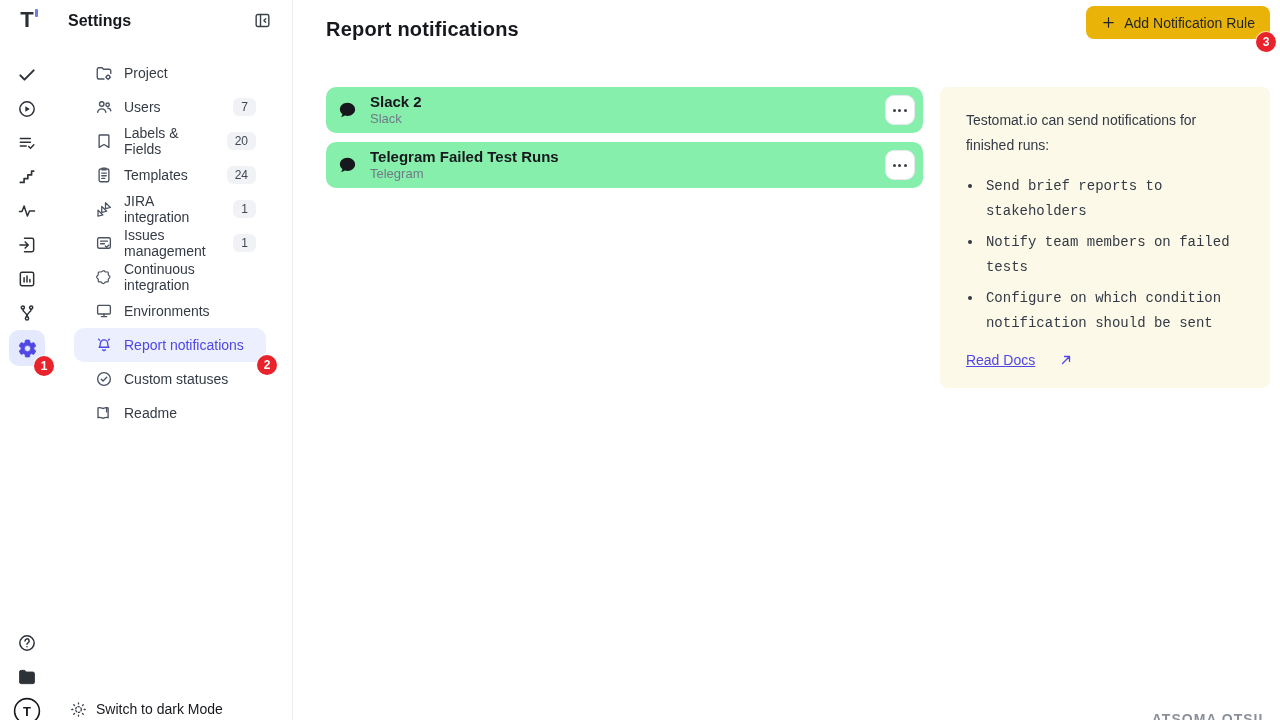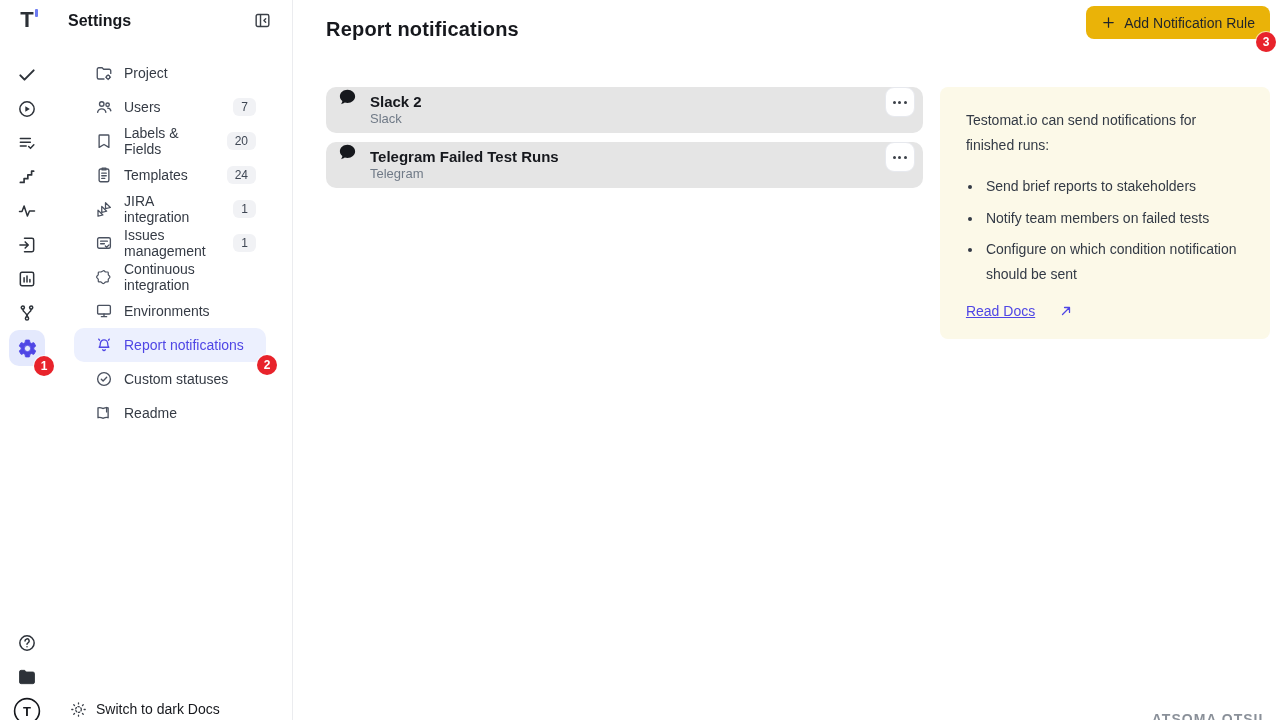--- a/index.html
+++ b/index.html
@@ -47,35 +47,35 @@
     padding:6px 10px 0 24px; }
   .page-title { font-size:20px; font-weight:700; color:#16181d; margin-top:12px; letter-spacing:.2px; }
   .add-wrap { position:relative; }
   .add-btn { display:flex; align-items:center; gap:8px; background:#eab308; border:none;
     border-radius:8px; height:33px; padding:0 15px; font-size:14px; color:#1f242b;
     font-family:inherit; cursor:pointer; }
   .add-btn svg { stroke:#1f242b; }
 
   .content { display:flex; gap:17px; padding:0 10px 0 24px; margin-top:46px; }
   .rules { width:631px; }
-  .rule-row { display:flex; background:#e5e5e5; border-radius:10px;
+  .rule-row { display:flex; align-items:center; background:#86efac; border-radius:10px;
     height:46px; padding:0 8px 0 11px; margin-bottom:9px; }
   .bubble { flex-shrink:0; margin-right:12px; display:flex; }
   .rule-texts { display:flex; flex-direction:column; justify-content:center; gap:2px; }
   .rule-name { font-size:15px; font-weight:600; color:#16181d; line-height:1.1; }
   .rule-channel { font-size:13px; color:#707a87; line-height:1.1; }
   .more-btn { margin-left:auto; width:30px; height:30px; background:#fff;
     border:1px solid #e7e9ee; border-radius:9px; display:flex; align-items:center;
     justify-content:center; gap:2.5px; cursor:pointer; }
   .more-btn i { width:3px; height:3px; border-radius:50%; background:#3b4048; }
 
   .info-panel { width:346px; background:#fcf9e8; border-radius:8px;
     padding:21px 25px 20px 26px; font-size:14px; color:#333a45; }
   .info-intro { line-height:1.75; }
-  .info-list { list-style:disc; padding-left:17px; margin-top:17px; }
+  .info-list { list-style:disc; padding-left:17px; margin-top:17px;font-family:Liberation Mono, monospace; }
   .info-list li { line-height:1.75; margin-bottom:7px; padding-left:3px; }
   .read-docs { display:inline-flex; align-items:center; gap:24px; margin-top:10px;
     color:#4f46e5; font-weight:500; text-decoration:underline; cursor:pointer; }
   .read-docs svg { stroke:#4f46e5; }
 
   
   .step-badge { position:absolute; width:20px; height:20px; border-radius:50%;
     background:#e8232b; color:#fff; font-size:12px; font-weight:700;
     display:flex; align-items:center; justify-content:center; z-index:5;
     box-shadow:0 0 0 1px rgba(255,255,255,.6); }
@@ -276,21 +276,21 @@
         </svg>
       <span>Readme</span>
     </a>
   </nav>
 
   <div class="sidebar-footer">
     <svg width="17" height="17" viewBox="0 0 24 24" fill="none" stroke-width="1.8" stroke-linecap="round">
         <circle cx="12" cy="12" r="4" stroke-dasharray="2 2.4"></circle>
         <path d="M12 2.5v1.6M12 19.9v1.6M2.5 12h1.6M19.9 12h1.6M5.3 5.3l1.1 1.1M17.6 17.6l1.1 1.1M18.7 5.3l-1.1 1.1M6.4 17.6l-1.1 1.1"></path>
       </svg>
-    <span>Switch to dark Docs</span>
+    <span>Switch to dark Mode</span>
   </div>
 </div>
 
 <div class="main">
   <div class="main-header">
     <h1 class="page-title">Report notifications</h1>
     <div class="add-wrap">
       <button class="add-btn">
         <svg width="15" height="15" viewBox="0 0 24 24" fill="none" stroke-width="2" stroke-linecap="round">
             <path d="M12 4.5v15M4.5 12h15"></path>

